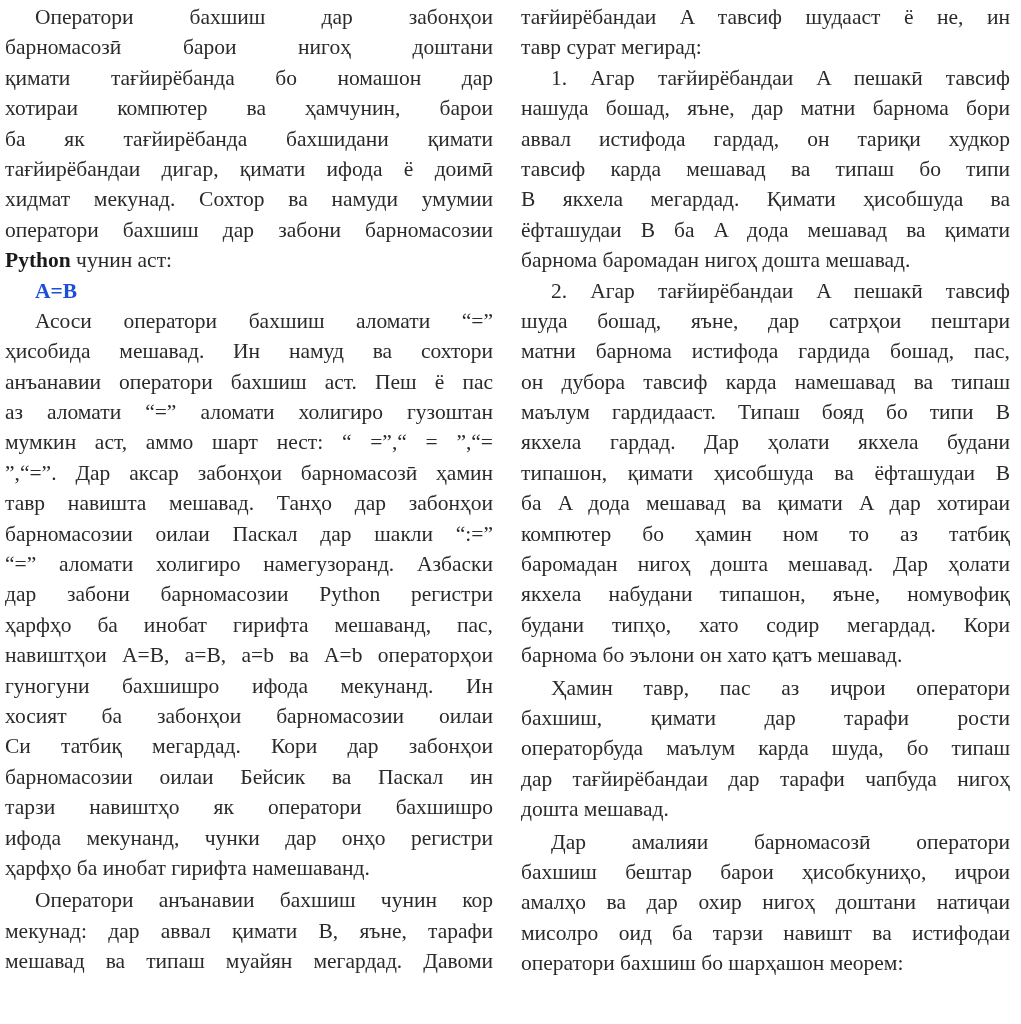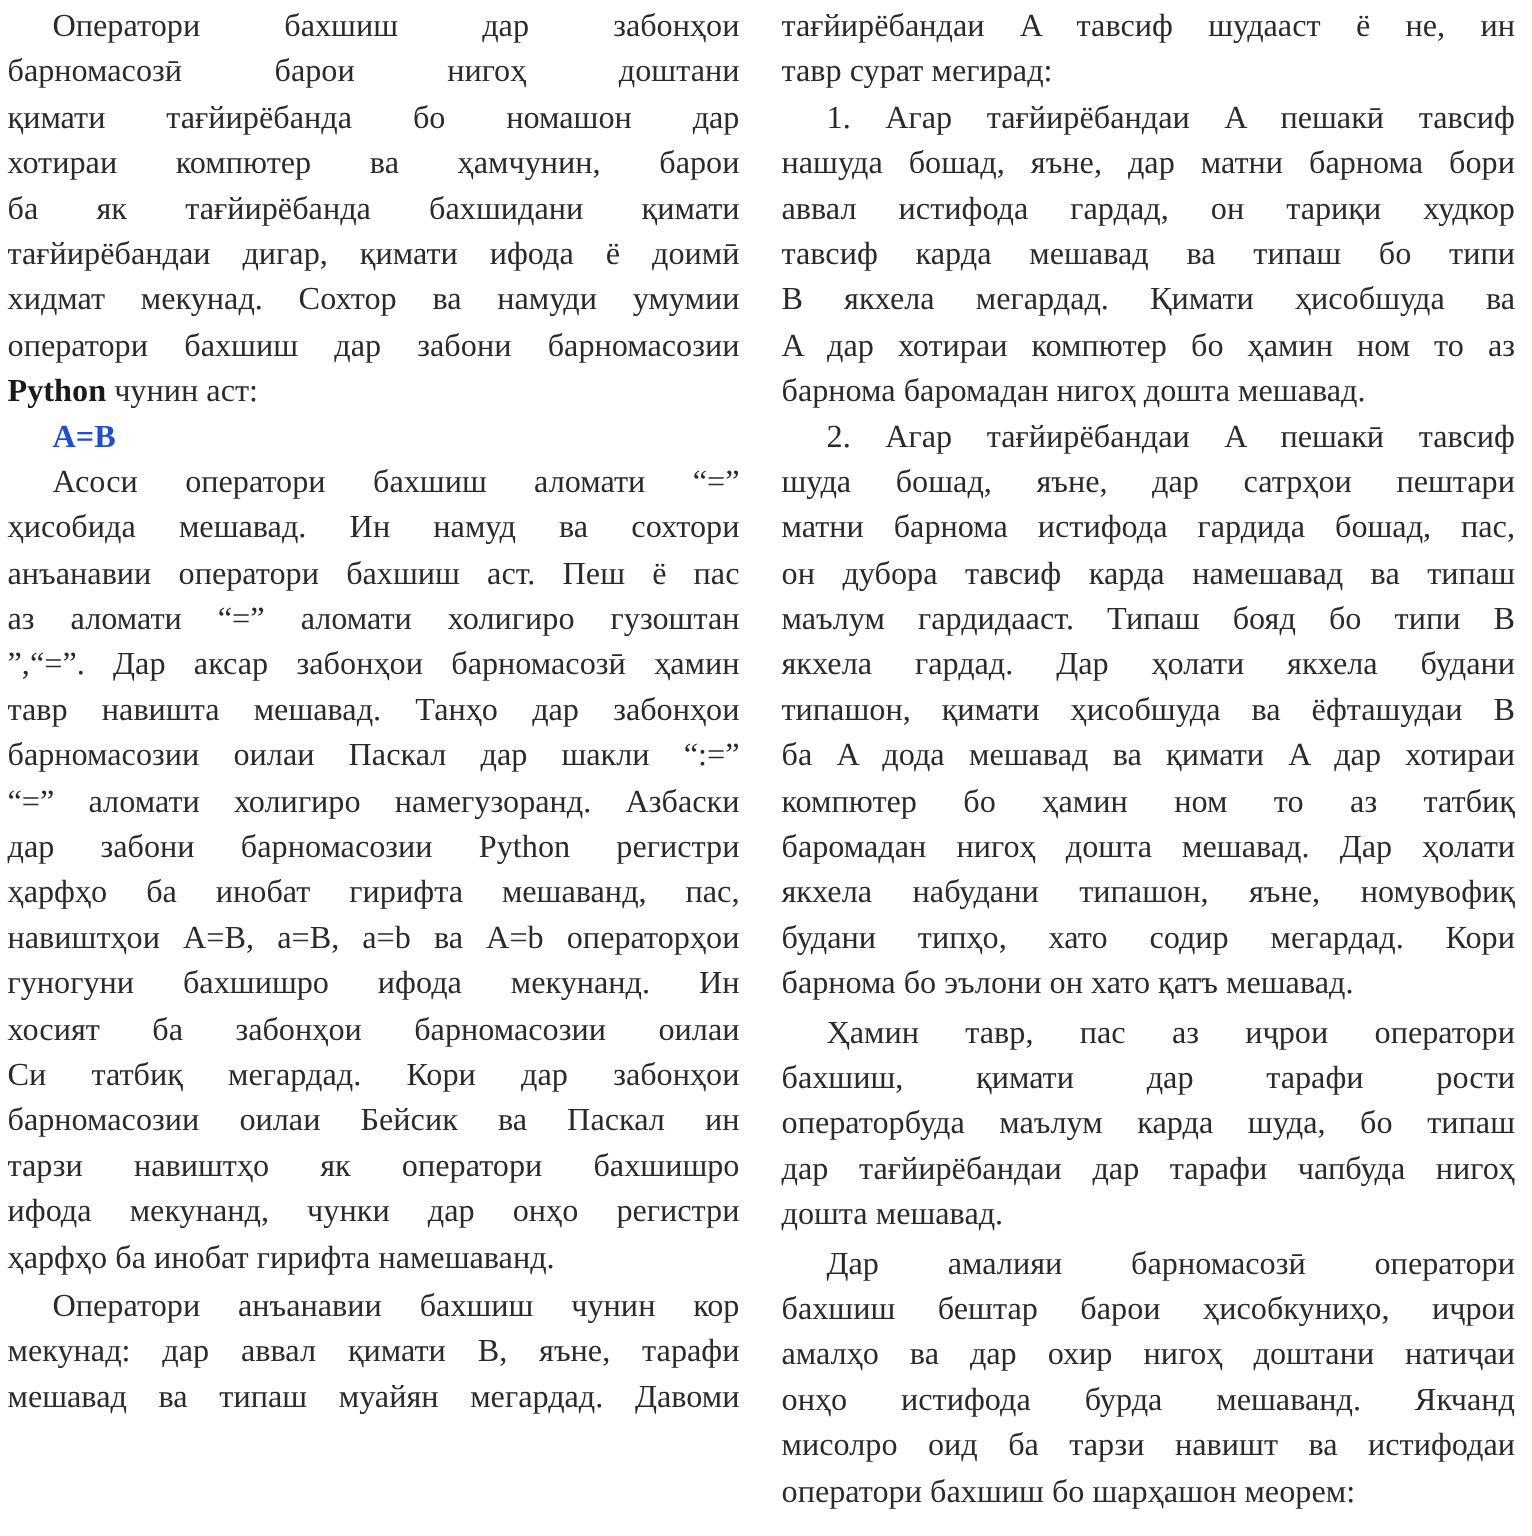--- a/index.html
+++ b/index.html
@@ -41,20 +41,21 @@
       <div class="line last"><b>Python</b><span> чунин аст:</span></div>
     </div>
 
     <div class="line formula">A=B</div>
 
     <div>
       <div class="line indent">Асоси оператори бахшиш аломати “=”</div>
       <div class="line">ҳисобида мешавад. Ин намуд ва сохтори</div>
       <div class="line">анъанавии оператори бахшиш аст. Пеш ё пас</div>
       <div class="line">аз аломати “=” аломати холигиро гузоштан</div>
+      <div class="line">мумкин аст, аммо шарт нест: “ =”,“ = ”,“=</div>
       <div class="line">”,“=”. Дар аксар забонҳои барномасозӣ ҳамин</div>
       <div class="line">тавр навишта мешавад. Танҳо дар забонҳои</div>
       <div class="line">барномасозии оилаи Паскал дар шакли “:=”</div>
       <div class="line">“=” аломати холигиро намегузоранд. Азбаски</div>
       <div class="line">дар забони барномасозии Python регистри</div>
       <div class="line">ҳарфҳо ба инобат гирифта мешаванд, пас,</div>
       <div class="line">навиштҳои A=B, a=B, a=b ва A=b операторҳои</div>
       <div class="line">гуногуни бахшишро ифода мекунанд. Ин</div>
       <div class="line">хосият ба забонҳои барномасозии оилаи</div>
       <div class="line">Си татбиқ мегардад. Кори дар забонҳои</div>
@@ -77,21 +78,21 @@
       <div class="line">тағйирёбандаи A тавсиф шудааст ё не, ин</div>
       <div class="line last">тавр сурат мегирад:</div>
     </div>
 
     <div>
       <div class="line indent">1. Агар тағйирёбандаи A пешакӣ тавсиф</div>
       <div class="line">нашуда бошад, яъне, дар матни барнома бори</div>
       <div class="line">аввал истифода гардад, он тариқи худкор</div>
       <div class="line">тавсиф карда мешавад ва типаш бо типи</div>
       <div class="line">B якхела мегардад. Қимати ҳисобшуда ва</div>
-      <div class="line">A дар хотираи компютер бо ҳамин ном то аз</div>
+      <div class="line">ёфташудаи B ба A дода мешавад ва қимати</div>
       <div class="line last">барнома баромадан нигоҳ дошта мешавад.</div>
     </div>
 
     <div>
       <div class="line indent">2. Агар тағйирёбандаи A пешакӣ тавсиф</div>
       <div class="line">шуда бошад, яъне, дар сатрҳои пештари</div>
       <div class="line">матни барнома истифода гардида бошад, пас,</div>
       <div class="line">он дубора тавсиф карда намешавад ва типаш</div>
       <div class="line">маълум гардидааст. Типаш бояд бо типи B</div>
       <div class="line">якхела гардад. Дар ҳолати якхела будани</div>
@@ -109,19 +110,18 @@
       <div class="line">бахшиш, қимати дар тарафи рости</div>
       <div class="line">операторбуда маълум карда шуда, бо типаш</div>
       <div class="line">дар тағйирёбандаи дар тарафи чапбуда нигоҳ</div>
       <div class="line last">дошта мешавад.</div>
     </div>
 
     <div>
       <div class="line indent gap">Дар амалияи барномасозӣ оператори</div>
       <div class="line">бахшиш бештар барои ҳисобкуниҳо, иҷрои</div>
       <div class="line">амалҳо ва дар охир нигоҳ доштани натиҷаи</div>
-      <div class="line">онҳо истифода бурда мешаванд. Якчанд</div>
       <div class="line">мисолро оид ба тарзи навишт ва истифодаи</div>
       <div class="line last">оператори бахшиш бо шарҳашон меорем:</div>
     </div>
   </div>
 
 </div>
 
 </body></html>

